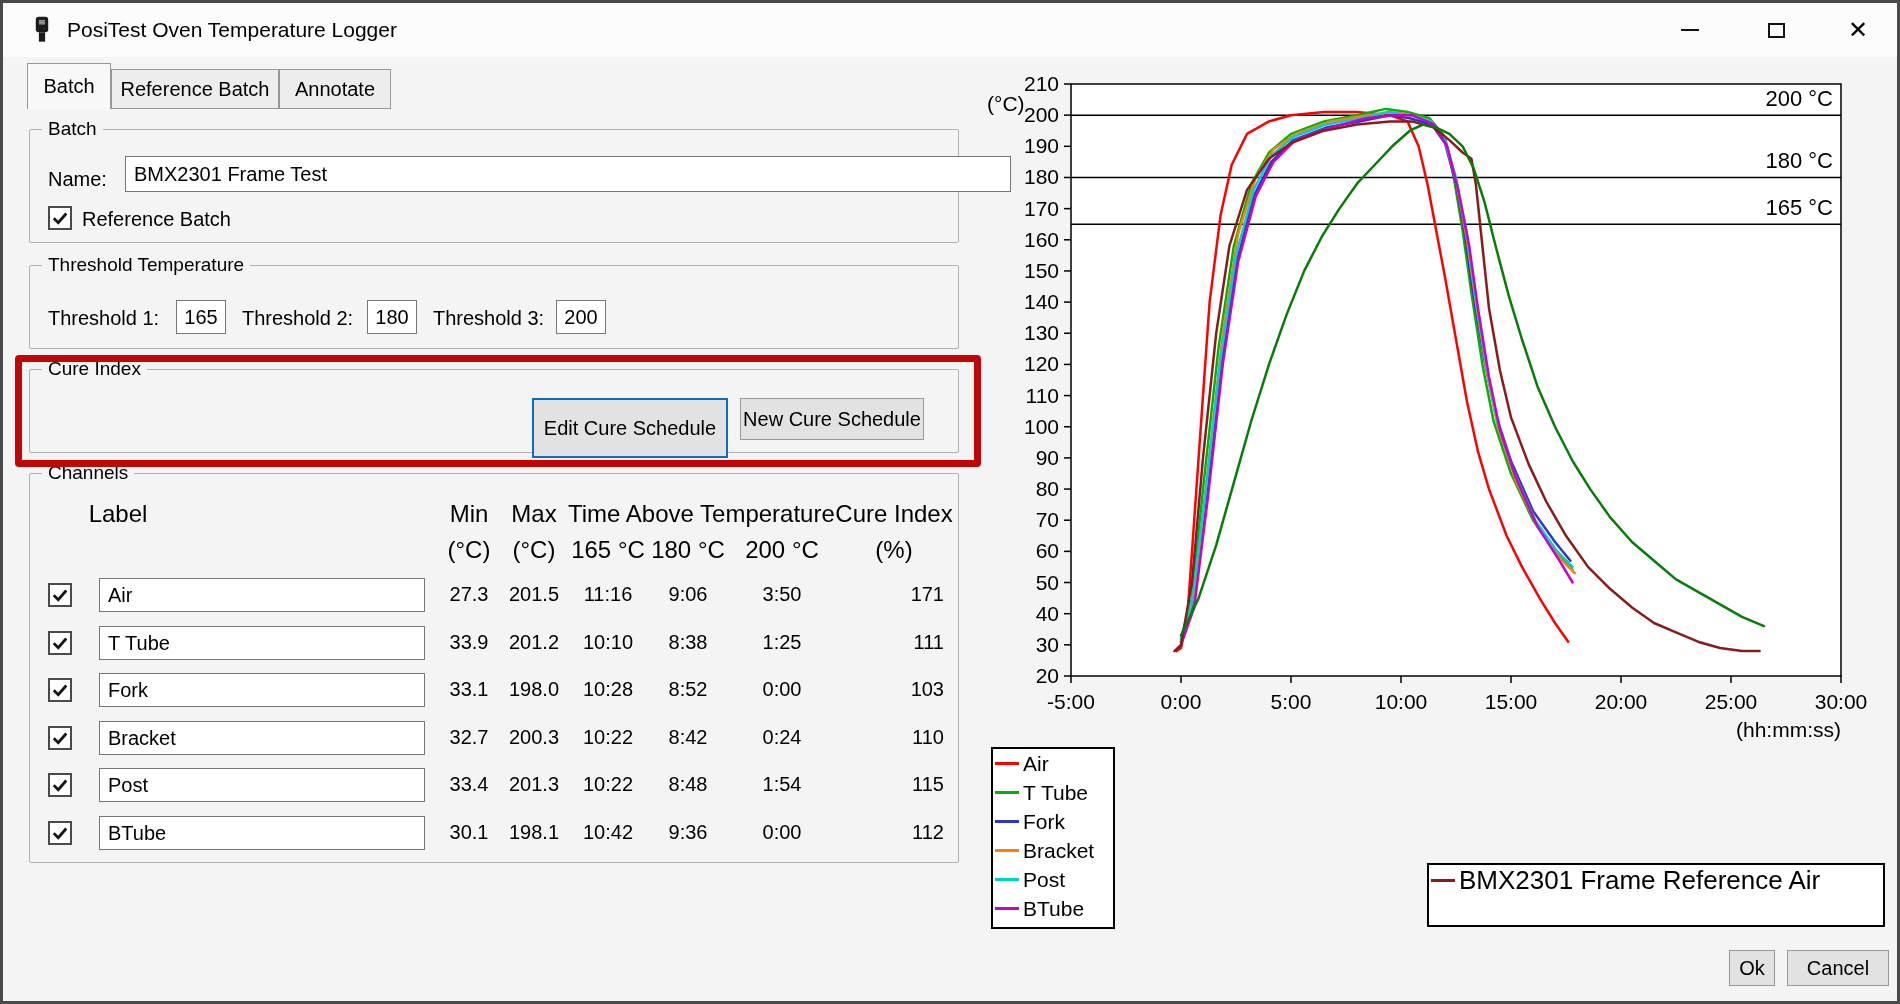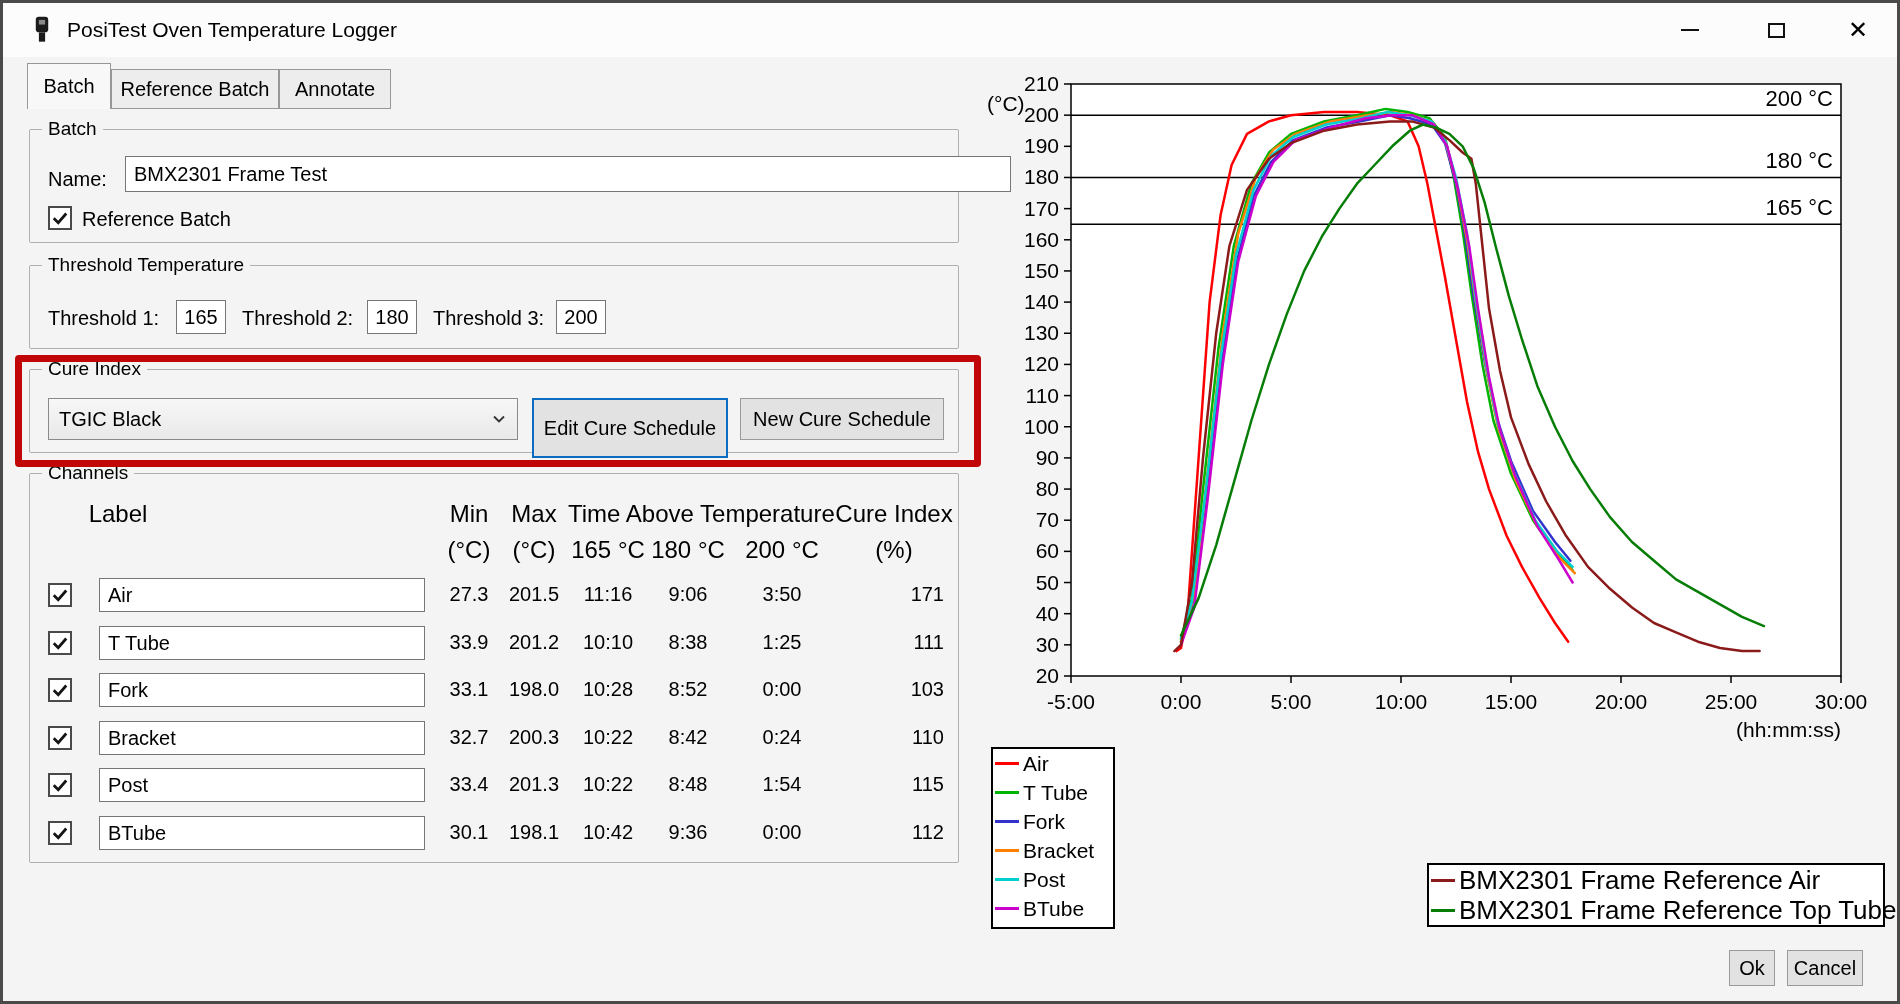--- a/index.html
+++ b/index.html
@@ -46,21 +46,21 @@
   .cb svg { width:100%; height:100%; display:block; }
 
   
   .dropdown { position:absolute; left:18px; top:28px; width:470px; height:42px; box-sizing:border-box;
               border:1px solid #8a8a8a; background:linear-gradient(#f7f7f7,#e9e9e9); font-size:20px; }
   .dropdown .dd-text { position:absolute; left:10px; top:0; line-height:40px; }
   .dropdown .dd-chev { position:absolute; right:10px; top:12px; width:16px; height:16px; }
   .btn { position:absolute; box-sizing:border-box; background:#e2e2e2; border:1px solid #999999;
          font-size:20px; display:flex; align-items:center; justify-content:center; cursor:default; }
   #btn-edit-cure { left:502px; top:28px; width:196px; height:60px; border:2px solid #0b6cc0; }
-  #btn-new-cure  { left:710px; top:28px; width:204px; height:42px; }
+  #btn-new-cure  { left:710px; top:28px; width:184px; height:42px; }
 
   
   .chh { position:absolute; font-size:24px; text-align:center; white-space:nowrap; }
   .ch-row { position:absolute; left:0; width:100%; height:40px; }
   .ch-row span, .ch-row input { position:absolute; }
   .ch-check { left:18px; top:5px; }
   .ch-input { left:69px; top:0; width:326px; height:34px; }
   .ch-num { top:5px; font-size:20px; text-align:center; }
   .ch-min  { left:404px; width:70px; }
   .ch-max  { left:469px; width:70px; }
@@ -76,21 +76,21 @@
   
   .legend { position:absolute; background:#fff; border:2px solid #000; box-sizing:border-box; }
   #legend-channels { left:988px; top:744px; width:124px; height:182px; }
   #legend-ref { left:1424px; top:860px; width:458px; height:64px; }
   .lg-item { height:29px; display:flex; align-items:center; padding-left:2px; font-size:21px; white-space:nowrap; }
   #legend-ref .lg-item { height:30px; font-size:26px; }
   .lg-line { width:24px; height:0; border-top:3px solid #000; margin-right:4px; flex:none; }
 
   
   #btn-ok { left:1726px; top:947px; width:46px; height:36px; }
-  #btn-cancel { left:1784px; top:947px; width:76px; height:36px; }
+  #btn-cancel { left:1784px; top:947px; width:102px; height:36px; }
 </style>
 </head>
 <body>
 
 <div class="window">
 
   <div class="titlebar">
     <svg class="app-icon" viewBox="0 0 16 18">
       <rect x="4" y="0.5" width="8" height="10" rx="2" fill="#1b1b1b"></rect>
       <rect x="6" y="10.5" width="4" height="6" fill="#1b1b1b"></rect>
@@ -129,26 +129,20 @@
     <span class="lbl" style="left:18px; top:41px;">Threshold 1:</span>
     <input class="tb tb-center" style="left: 146px; top: 34px; width: 50px; height: 34px;" value="165">
     <span class="lbl" style="left:212px; top:41px;">Threshold 2:</span>
     <input class="tb tb-center" style="left: 337px; top: 34px; width: 50px; height: 34px;" value="180">
     <span class="lbl" style="left:403px; top:41px;">Threshold 3:</span>
     <input class="tb tb-center" style="left: 526px; top: 34px; width: 50px; height: 34px;" value="200">
   </div>
 
   <div class="group" id="group-cure">
     <span class="group-label">Cure Index</span>
-    <div class="dropdown">
-      <span class="dd-text">TGIC Black</span>
-      <svg class="dd-chev" viewBox="0 0 16 16">
-        <path d="M3 5.5 L8 10.5 L13 5.5" stroke="#333" stroke-width="1.8" fill="none"></path>
-      </svg>
-    </div>
     <div class="btn" id="btn-edit-cure">Edit Cure Schedule</div>
     <div class="btn" id="btn-new-cure">New Cure Schedule</div>
   </div>
   <div id="cure-highlight" style="border-color: rgb(192, 6, 6);"></div>
 
   <div class="group" id="group-channels">
     <span class="group-label">Channels</span>
 
     <span class="chh" style="left:48px;  top:26px; width:80px;">Label</span>
     <span class="chh" style="left:404px; top:26px; width:70px;">Min</span>
@@ -365,22 +359,18 @@
         <span class="lg-line" style="border-top-color: rgb(204, 0, 204);"></span>
         <span>BTube</span>
       </div>
   </div>
 
   <div class="legend" id="legend-ref">
     <div class="lg-item">
         <span class="lg-line" style="border-top-color: rgb(139, 26, 26);"></span>
         <span>BMX2301 Frame Reference Air</span>
       </div>
-    <div class="lg-item">
-        <span class="lg-line" style="border-top-color: rgb(6, 125, 6);"></span>
-        <span>BMX2301 Frame Reference Top Tube</span>
-      </div>
   </div>
 
   <div class="btn" id="btn-ok">Ok</div>
   <div class="btn" id="btn-cancel">Cancel</div>
 
 </div>
 
 </body></html>

